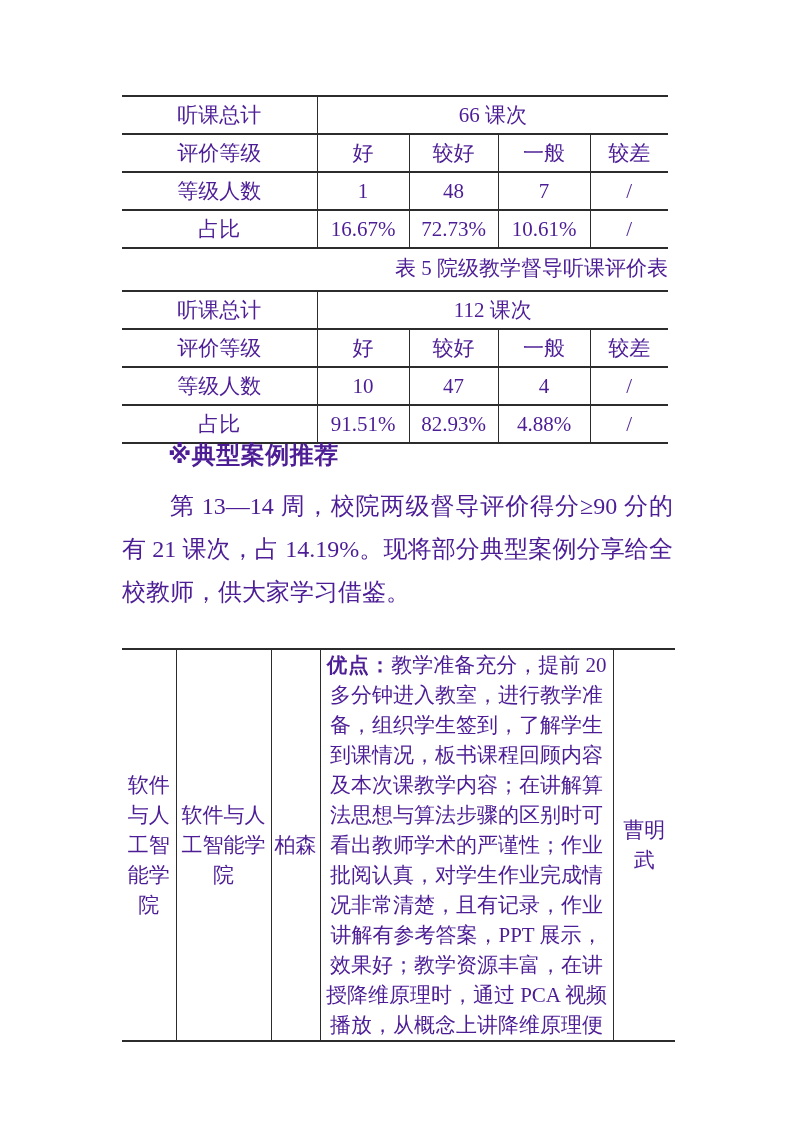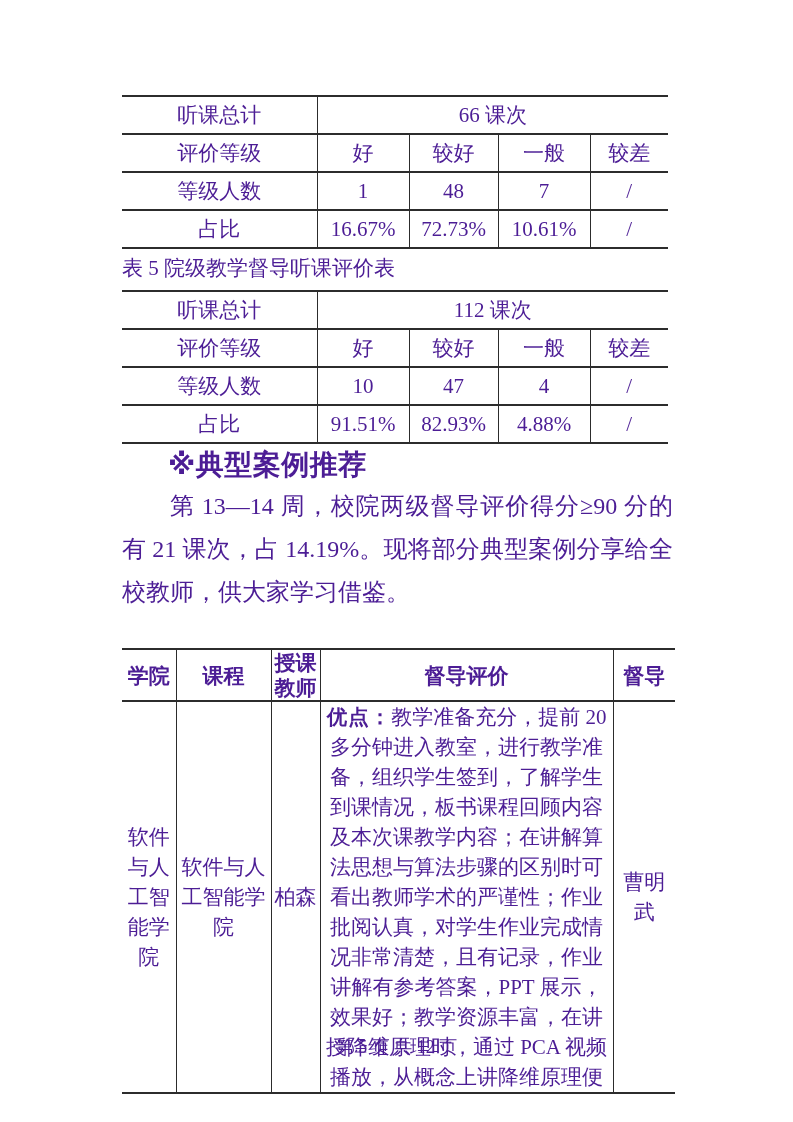--- a/index.html
+++ b/index.html
@@ -17,30 +17,30 @@
     border-left:1.4px solid #2c2c2c;
     text-align:center; vertical-align:middle;
     font-size:21px; padding:0;
   }
   table.sum td:first-child { border-left:none; }
   table.sum tr { height:38px; }
   #t4 { top:95px; }
   #t5 { top:290px; }
 
   .caption {
-    position:absolute; left:122px; width:546px; text-align:left;
+    position:absolute; left:122px; width:546px; text-align:right;
     font-size:21px; line-height:22px;
   }
   #cap5 { top:257px; }
   #cap6 { top:617px; width:553px; }
 
   
   #sec-heading {
-    position:absolute; left:122px; top:451px; width:551px;
-    font-size:28px; line-height:27px; padding-left:46px; box-sizing:border-box;
+    position:absolute; left:122px; top:441px; width:551px;
+    font-size:24px; line-height:27px; padding-left:46px; box-sizing:border-box;
     letter-spacing:0.5px;
   }
   #sec-para {
     position:absolute; left:122px; top:485px; width:551px;
     font-size:24px; line-height:43px;
     text-align:justify; text-indent:48px;
   }
 
   
   table.cases { position:absolute; left:122px; top:648px; width:553px; border-collapse:collapse; table-layout:fixed; }
@@ -155,32 +155,24 @@
 
   <table class="cases">
     <colgroup>
         <col style="width:54px">
         <col style="width:95px">
         <col style="width:49px">
         <col style="width:293px">
         <col style="width:62px">
       </colgroup>
     <tbody>
-        <tr class="hdr">
-      <td class="hei">学院</td>
-      <td class="hei">课程</td>
-      <td class="hei">授课教师</td>
-      <td class="hei">督导评价</td>
-      <td class="hei">督导</td>
-    </tr>
     <tr class="body-row">
       <td>软件与人工智能学院</td>
       <td>软件与人工智能学院</td>
       <td>柏森</td>
       <td class="eval-cell"><strong class="hei">优点：</strong><span>教学准备充分，提前 20 多分钟进入教室，进行教学准备，组织学生签到，了解学生到课情况，板书课程回顾内容及本次课教学内容；在讲解算法思想与算法步骤的区别时可看出教师学术的严谨性；作业批阅认真，对学生作业完成情况非常清楚，且有记录，作业讲解有参考答案，PPT 展示，效果好；教学资源丰富，在讲授降维原理时，通过 PCA 视频播放，从概念上讲降维原理便</span></td>
       <td>曹明武</td>
     </tr>
   </tbody>
     </table>
 
-  <div id="footer">第 5 页 共 12 页</div>
 
 </div>
 
 </body></html>

